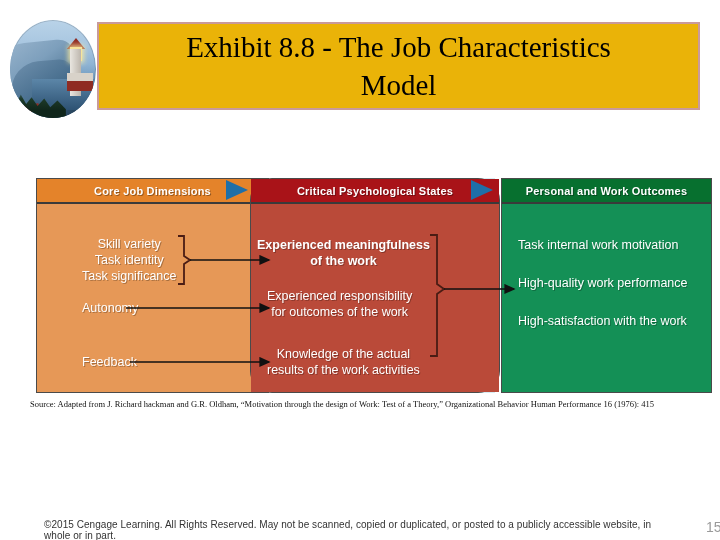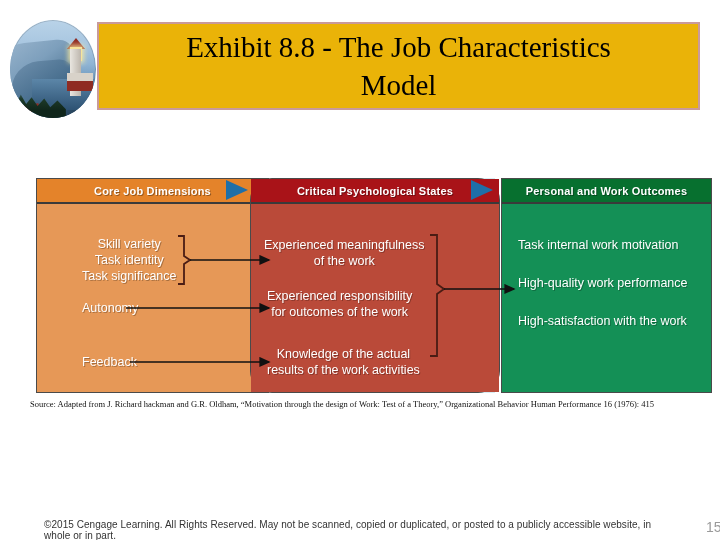--- a/index.html
+++ b/index.html
@@ -290,21 +290,21 @@
 Task identity
 Task significance</div>
       <div class="panel-item" style="left:45px; top:96px;">Autonomy</div>
       <div class="panel-item" style="left:45px; top:150px;">Feedback</div>
     </div>
   </div>
 
   <div class="panel" id="panel-states">
     <div class="panel-header">Critical Psychological States</div>
     <div class="panel-body">
-      <div class="panel-item" style="left:13px; top:33px;">Experienced meaningfulness
+      <div class="panel-item" style="left:6px; top:33px;font-weight:bold;">Experienced meaningfulness
 of the work</div>
       <div class="panel-item" style="left:16px; top:84px;">Experienced responsibility
 for outcomes of the work</div>
       <div class="panel-item" style="left:16px; top:142px;">Knowledge of the actual
 results of the work activities</div>
     </div>
   </div>
 
   <div class="panel" id="panel-outcomes">
     <div class="panel-header">Personal and Work Outcomes</div>

